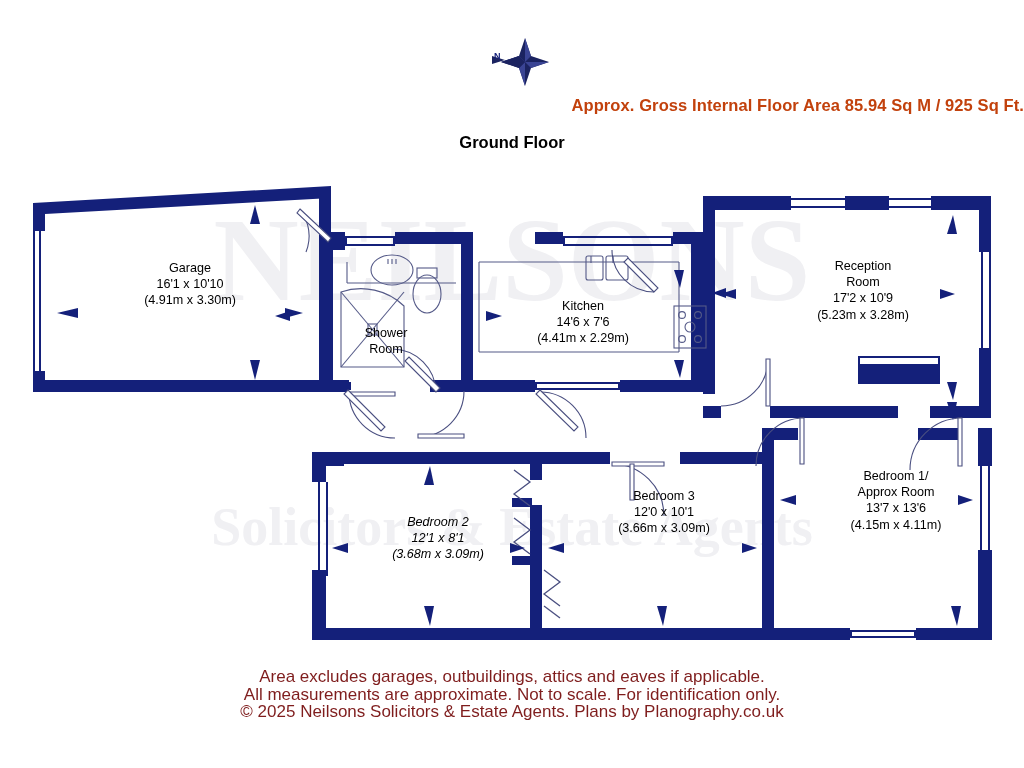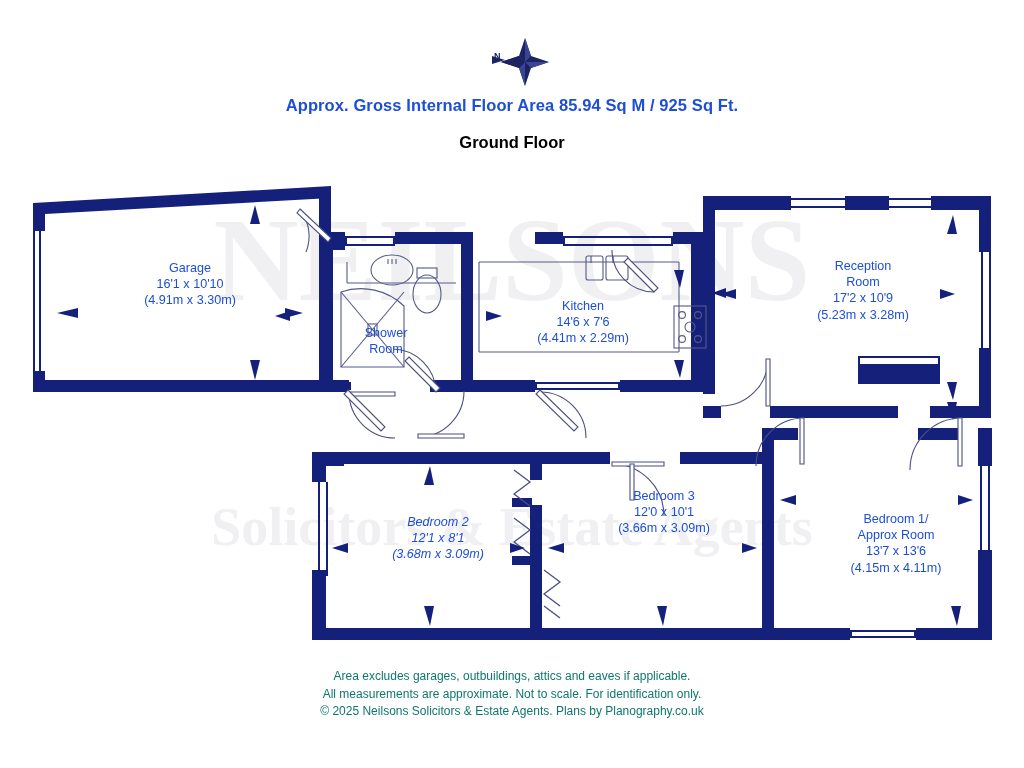--- a/index.html
+++ b/index.html
@@ -23,40 +23,41 @@
   .title-block {
     position: absolute;
     left: 0;
     top: 96px;
     width: 1024px;
     text-align: center;
   }
   .title-area {
     font-size: 16.5px;
     font-weight: bold;
-    color: #1d4ed8;
+    color: #c2410c;
     letter-spacing: 0.1px;
+    text-align: right;
   }
   .title-floor {
     font-size: 16.5px;
     font-weight: bold;
     color: #000000;
     margin-top: 18px;
   }
   .footer-block {
     position: absolute;
     left: 0;
     top: 668px;
     width: 1024px;
     text-align: center;
     line-height: 17.5px;
   }
   .footer-line {
-    font-size: 12px;
-    color: #0f766e;
+    font-size: 17px;
+    color: #7f1d1d;
   }
   svg.plan {
     position: absolute;
     left: 0;
     top: 0;
   }
   .wall { fill: #14207a; }
   .fixture { fill: none; stroke: #555a88; stroke-width: 1.1; }
   .doorarc { fill: none; stroke: #4a4f80; stroke-width: 1.1; }
   .doorleaf { fill: #ffffff; stroke: #4a4f80; stroke-width: 1.1; }
@@ -65,21 +66,21 @@
   .wm {
     fill: #f0f0f3;
     font-family: "Liberation Serif", serif;
     font-weight: bold;
   }
   .room-label {
     position: absolute;
     text-align: center;
     font-size: 12.6px;
     line-height: 16.2px;
-    color: #1d4ed8;
+    color: #000000;
     white-space: nowrap;
   }
   .room-label .rname { font-weight: normal; }
   .compass-label {
     position: absolute;
     font-size: 9px;
     font-weight: bold;
     color: #14207a;
   }
 </style>
@@ -436,21 +437,21 @@
     <div>12'1 x 8'1</div>
     <div>(3.68m x 3.09m)</div>
   </div>
 
   <div class="room-label" style="left:584px; top:488px; width:160px;">
     <div class="rname">Bedroom 3</div>
     <div>12'0 x 10'1</div>
     <div>(3.66m x 3.09m)</div>
   </div>
 
-  <div class="room-label" style="left:808px; top:511px; width:176px;">
+  <div class="room-label" style="left:808px; top:468px; width:176px;">
     <div class="rname">Bedroom 1/</div>
     <div class="rname">Approx Room</div>
     <div>13'7 x 13'6</div>
     <div>(4.15m x 4.11m)</div>
   </div>
 
   <div class="footer-block">
     <div class="footer-line">Area excludes garages, outbuildings, attics and eaves if applicable.</div>
     <div class="footer-line">All measurements are approximate. Not to scale. For identification only.</div>
     <div class="footer-line">© 2025 Neilsons Solicitors &amp; Estate Agents. Plans by Planography.co.uk</div>

